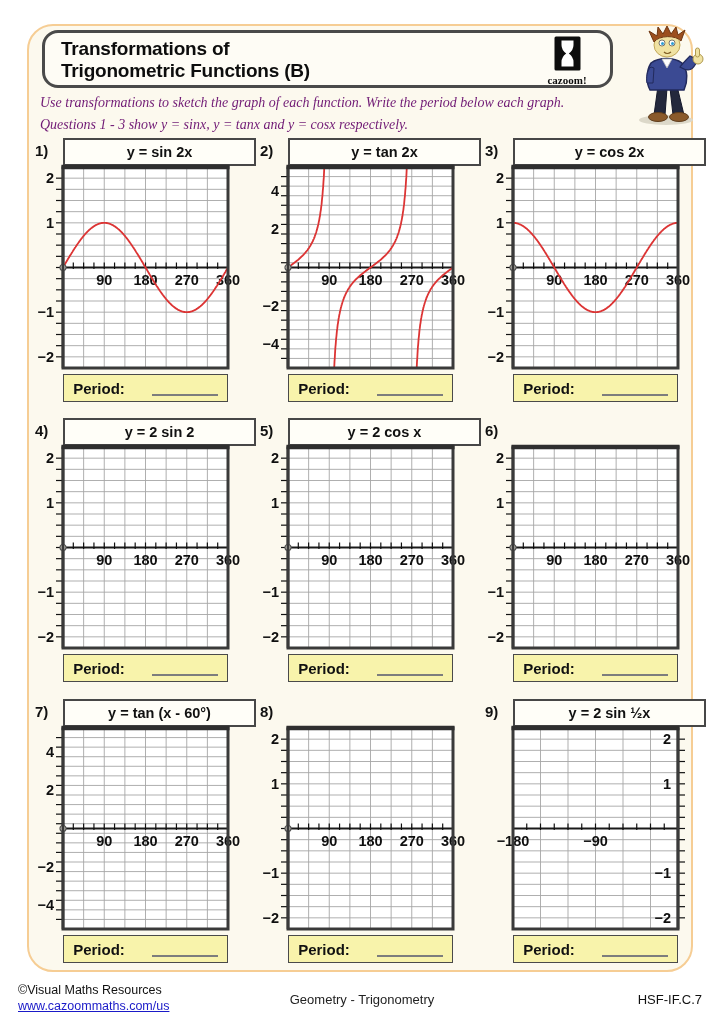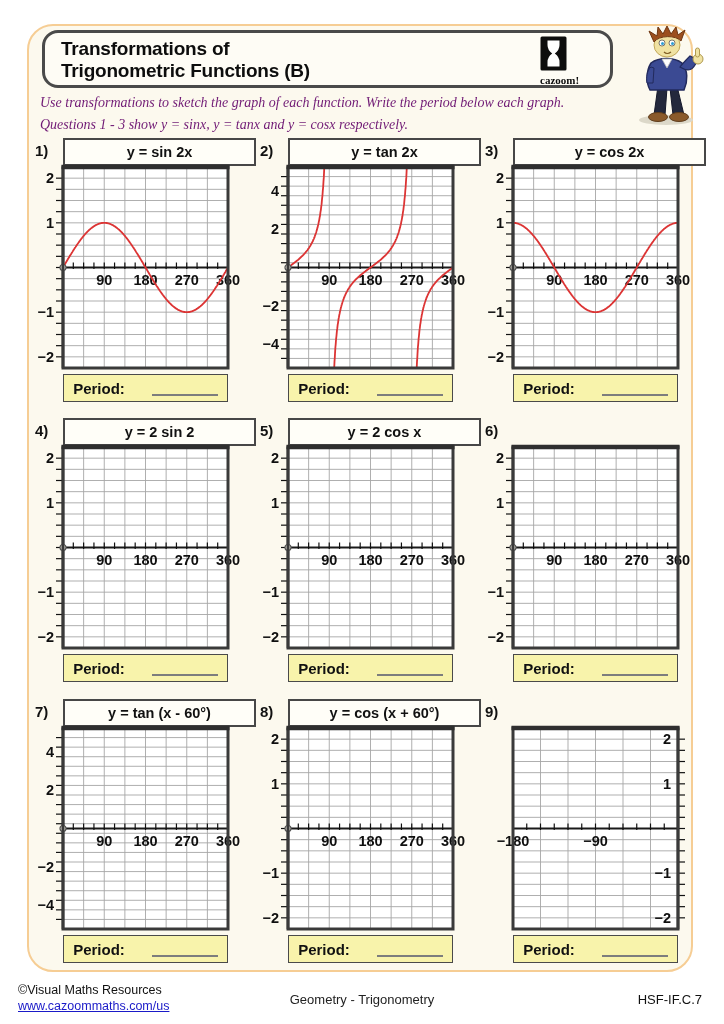--- a/index.html
+++ b/index.html
@@ -4,21 +4,21 @@
 <style>
   html,body{margin:0;padding:0;}
   body{width:724px;height:1024px;background:#ffffff;position:relative;
        font-family:"Liberation Sans",sans-serif;color:#111;overflow:hidden;}
   .frame{position:absolute;left:27px;top:24px;width:662px;height:944px;
          background:#fcf9ee;border:2px solid #f6cd94;border-radius:26px;}
   .header-box{position:absolute;left:42px;top:30px;width:571px;height:58px;
          background:#fefcf5;border:3px solid #4a4a4a;border-radius:16px;box-sizing:border-box;}
   .htitle{position:absolute;left:16px;top:5px;font-size:19px;font-weight:bold;
          line-height:1.18;letter-spacing:-0.2px;color:#0d0d0d;}
-  .logo{position:absolute;right:16px;top:3px;width:54px;text-align:left;}
+  .logo{position:absolute;right:16px;top:3px;width:54px;text-align:center;}
   .logo-word{font-family:"Liberation Serif",serif;font-weight:bold;font-size:11px;margin-top:-1px;color:#0d0d0d;}
   .instructions{position:absolute;left:40px;top:92px;width:565px;
          font-family:"Liberation Serif",serif;font-style:italic;font-size:14px;
          line-height:1.6;color:#701a75;}
   .mascot{position:absolute;left:620px;top:26px;}
   .panel{position:absolute;width:222px;height:266px;}
   .pnum{position:absolute;left:7px;top:4px;font-size:15px;font-weight:bold;}
   .tbox{position:absolute;left:35px;top:0;width:193px;height:28px;box-sizing:border-box;
         background:#fffef8;border:2px solid #474747;display:flex;align-items:center;
         justify-content:center;font-weight:bold;font-size:14.5px;}
@@ -780,21 +780,20 @@
     <rect x="35" y="2" width="165" height="201" fill="none" stroke="#3a3a3a" stroke-width="3"></rect>
     <line x1="33.5" y1="2" x2="201.5" y2="2" stroke="#2f2f2f" stroke-width="4.5"></line>
   </svg>
       <div class="pbox">
         <span>Period:</span>
         <span class="blank"></span>
       </div>
     </div>
     <div class="panel" style="left: 253px; top: 699px;">
       <div class="pnum">8)</div>
-      <div class="tbox">y = cos (x + 60°)</div>
       <svg class="graph" width="224" height="210">
     <defs>
           <clipPath id="cp7">
             <rect x="35" y="2" width="165" height="201"></rect>
           </clipPath>
         </defs>
     <rect x="35" y="2" width="165" height="201" fill="#ffffff"></rect>
     <g>
           <line x1="35" y1="2" x2="35" y2="203" stroke="#a6a6a6" stroke-width="0.9"></line>
           <line x1="55.625" y1="2" x2="55.625" y2="203" stroke="#a6a6a6" stroke-width="0.9"></line>
@@ -879,20 +878,21 @@
     <rect x="35" y="2" width="165" height="201" fill="none" stroke="#3a3a3a" stroke-width="3"></rect>
     <line x1="33.5" y1="2" x2="201.5" y2="2" stroke="#2f2f2f" stroke-width="4.5"></line>
   </svg>
       <div class="pbox">
         <span>Period:</span>
         <span class="blank"></span>
       </div>
     </div>
     <div class="panel" style="left: 478px; top: 699px;">
       <div class="pnum">9)</div>
+      <div class="tbox">y = 2 sin ½x</div>
       <svg class="graph" width="224" height="210">
     <defs>
           <clipPath id="cp8">
             <rect x="35" y="2" width="165" height="201"></rect>
           </clipPath>
         </defs>
     <rect x="35" y="2" width="165" height="201" fill="#ffffff"></rect>
     <g>
           <line x1="35" y1="2" x2="35" y2="203" stroke="#a6a6a6" stroke-width="0.9"></line>
           <line x1="62.5" y1="2" x2="62.5" y2="203" stroke="#a6a6a6" stroke-width="0.9"></line>

